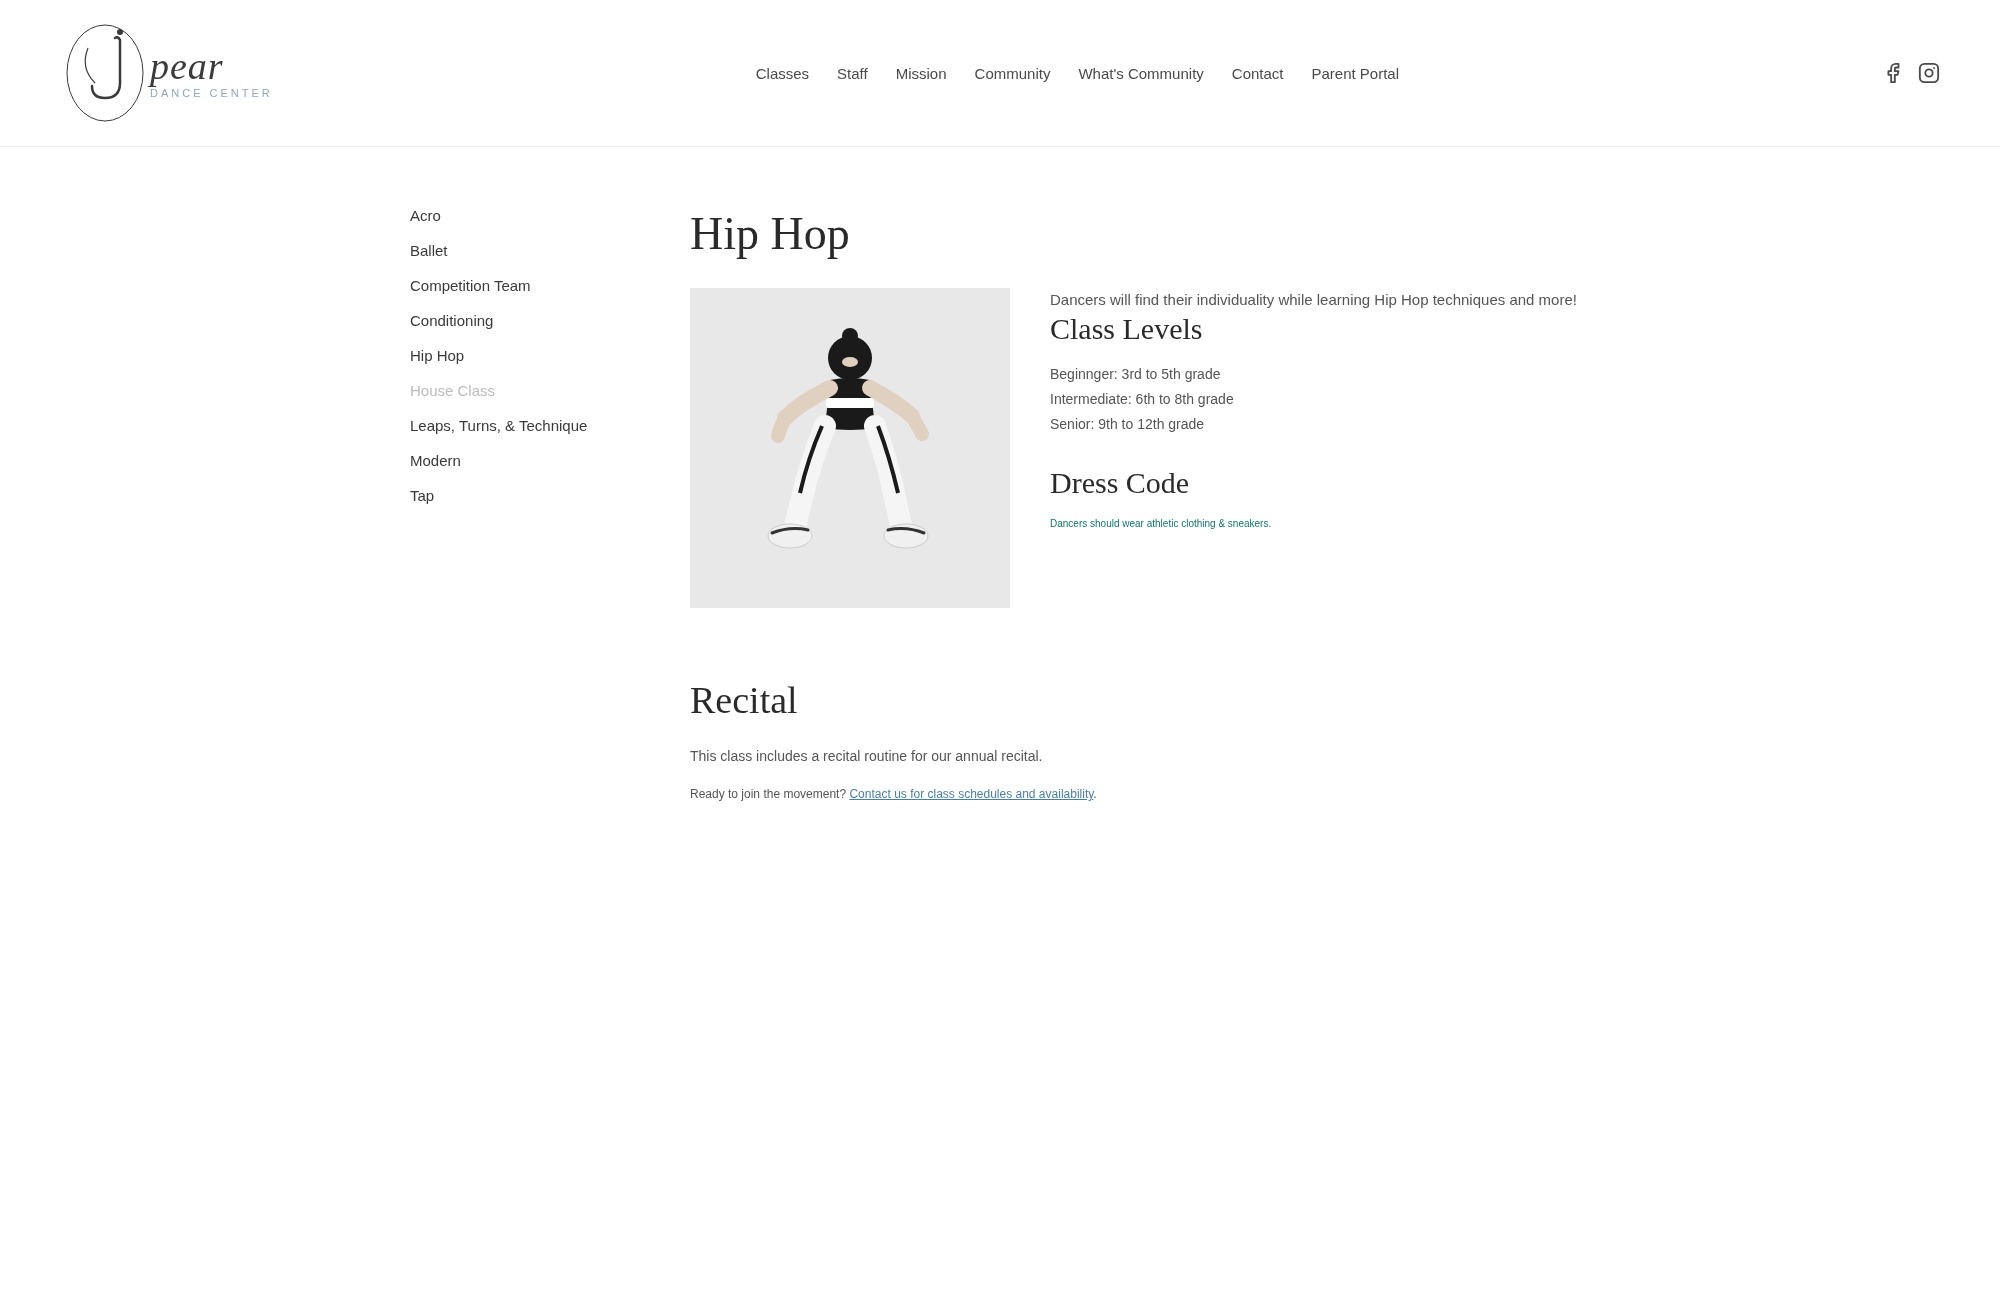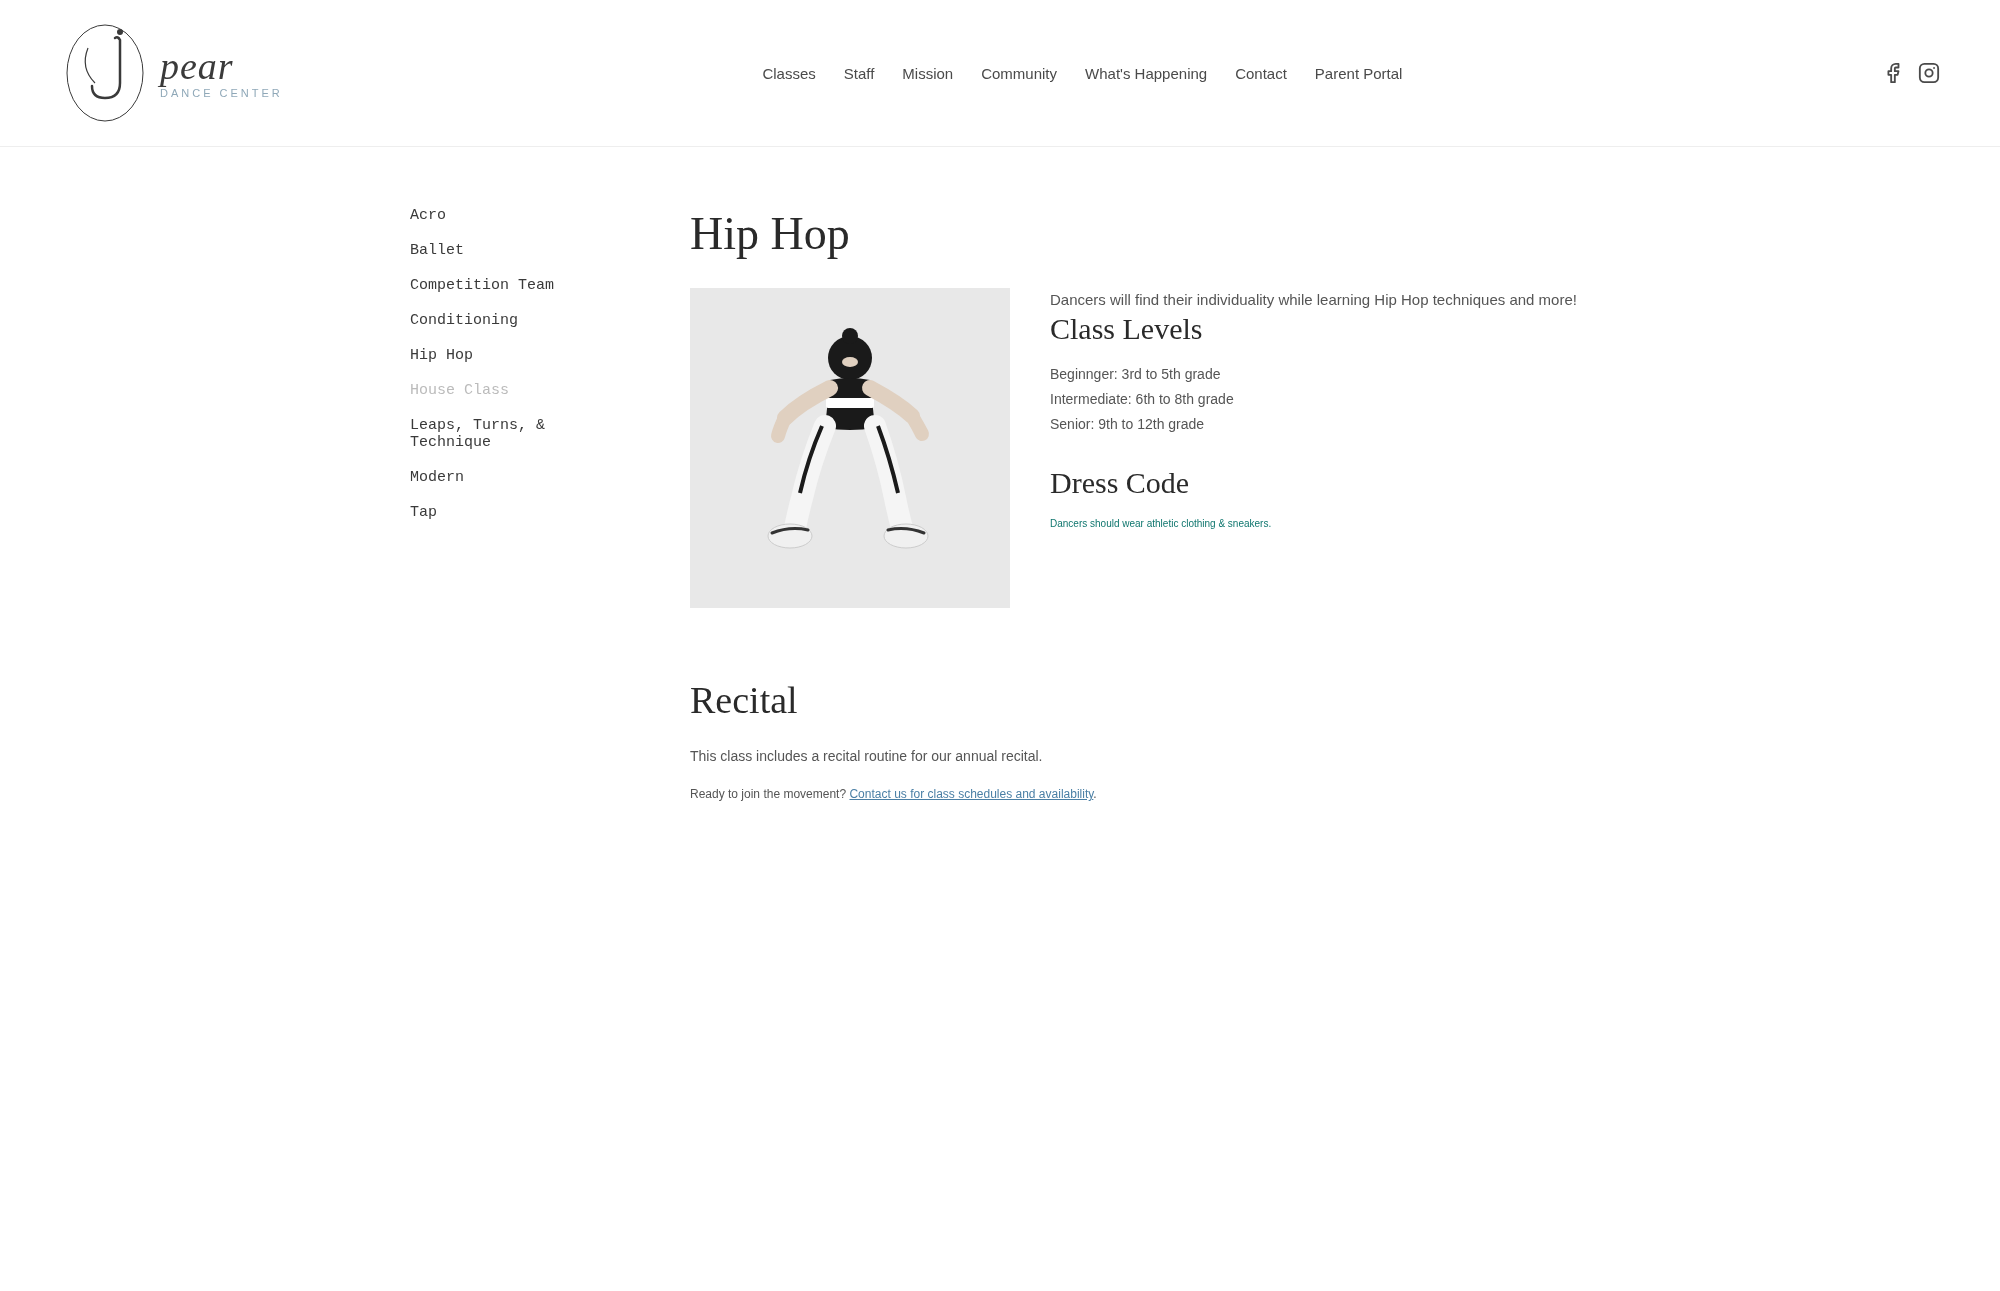--- a/index.html
+++ b/index.html
@@ -9,21 +9,20 @@
     .header {
       display: flex;
       align-items: center;
       justify-content: space-between;
       padding: 18px 60px;
       border-bottom: 1px solid #eee;
     }
     .logo-area {
       display: flex;
       align-items: center;
-      gap: 10px;
     }
     .logo-svg {
       width: 90px;
       height: 110px;
     }
     .logo-text {
       display: flex;
       flex-direction: column;
     }
     .logo-name {
@@ -73,21 +72,21 @@
       gap: 60px;
     }
 
     
     .sidebar {
       width: 220px;
       flex-shrink: 0;
     }
     .sidebar-link {
       display: block;
-      font-family: Liberation Mono, monospace;
+      font-family: Liberation Sans, sans-serif;
       font-size: 15px;
       color: #3a3a3a;
       text-decoration: none;
       margin-bottom: 18px;
       cursor: pointer;
     }
     .sidebar-link.muted {
       color: #bbb;
     }
 
@@ -208,21 +207,21 @@
       <span class="logo-name">pear</span>
       <span class="logo-subtitle">DANCE CENTER</span>
     </div>
   </div>
 
   <nav class="nav">
     <a class="nav-link" href="#">Classes</a>
     <a class="nav-link" href="#">Staff</a>
     <a class="nav-link" href="#">Mission</a>
     <a class="nav-link" href="#">Community</a>
-    <a class="nav-link" href="#">What's Happening</a>
+    <a class="nav-link" href="#">What's Community</a>
     <a class="nav-link" href="#">Contact</a>
     <a class="nav-link" href="#">Parent Portal</a>
   </nav>
 
   <div class="social-icons">
     <svg class="social-icon" viewBox="0 0 24 24" fill="none" stroke="#4a4a4a" stroke-width="2" stroke-linecap="round" stroke-linejoin="round">
       <path d="M18 2h-3a5 5 0 0 0-5 5v3H7v4h3v8h4v-8h3l1-4h-4V7a1 1 0 0 1 1-1h3z"></path>
     </svg>
     <svg class="social-icon" viewBox="0 0 24 24" fill="none" stroke="#4a4a4a" stroke-width="2" stroke-linecap="round" stroke-linejoin="round">
       <rect x="2" y="2" width="20" height="20" rx="5" ry="5"></rect>

